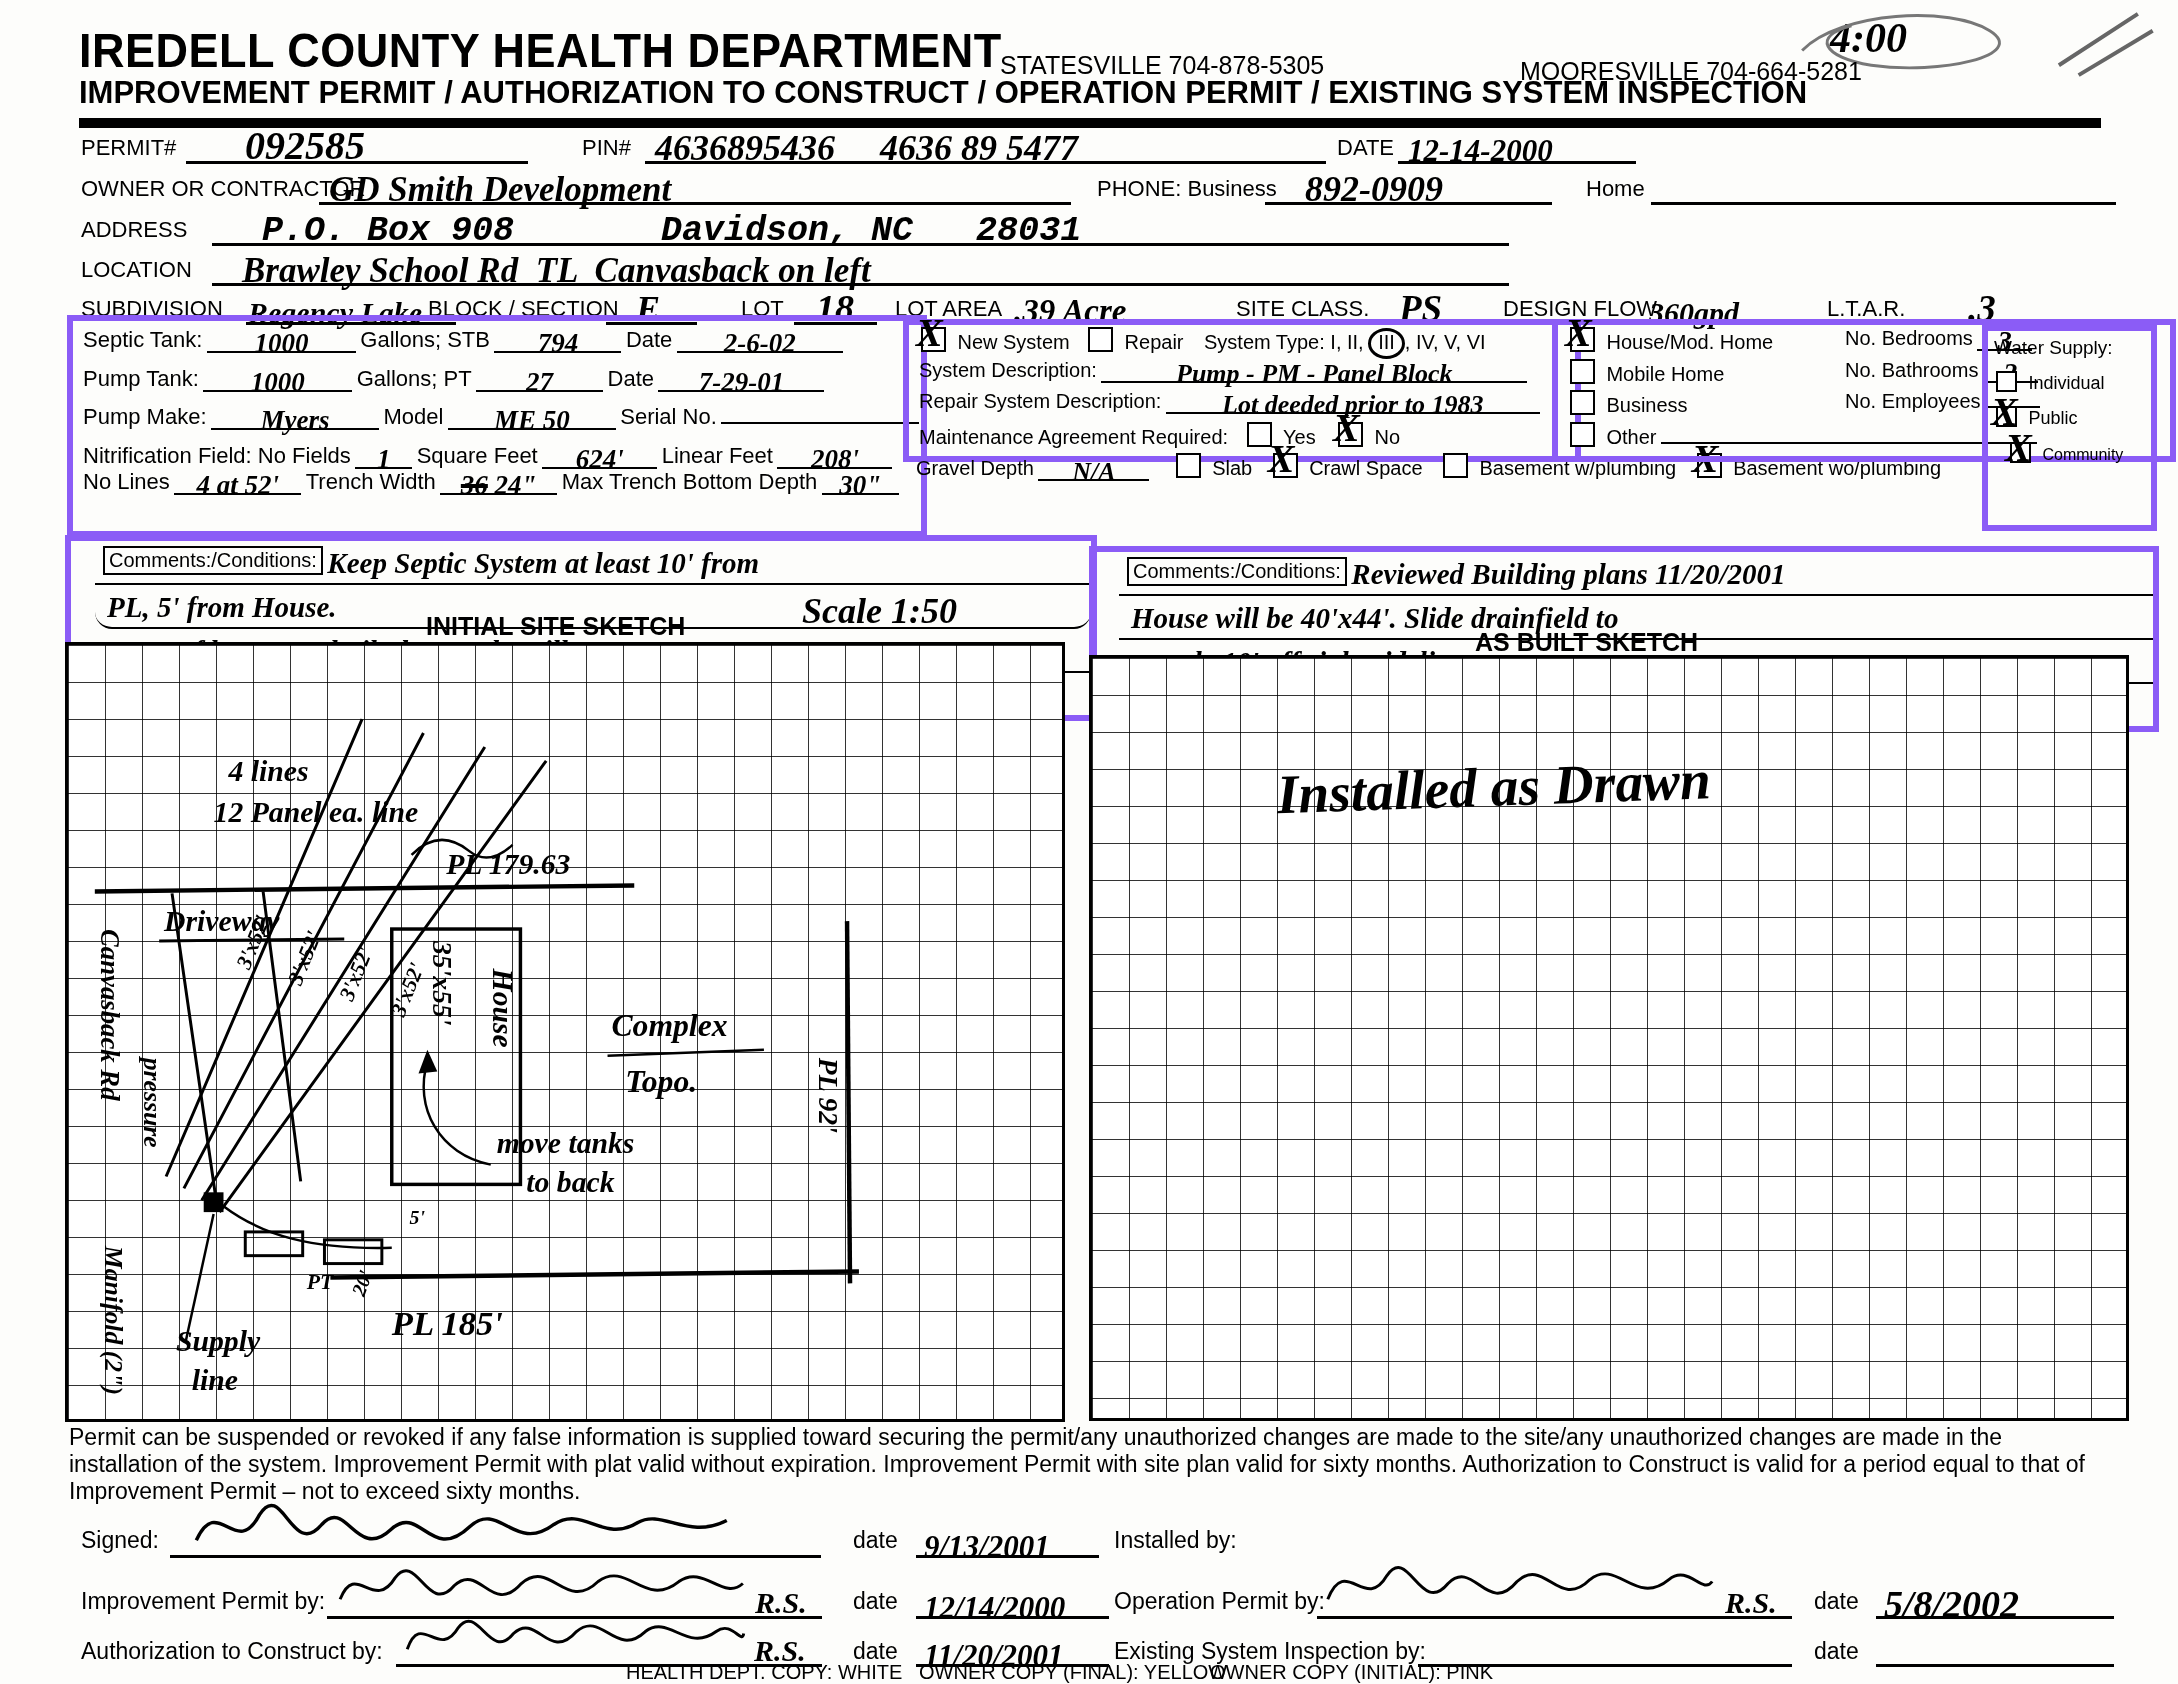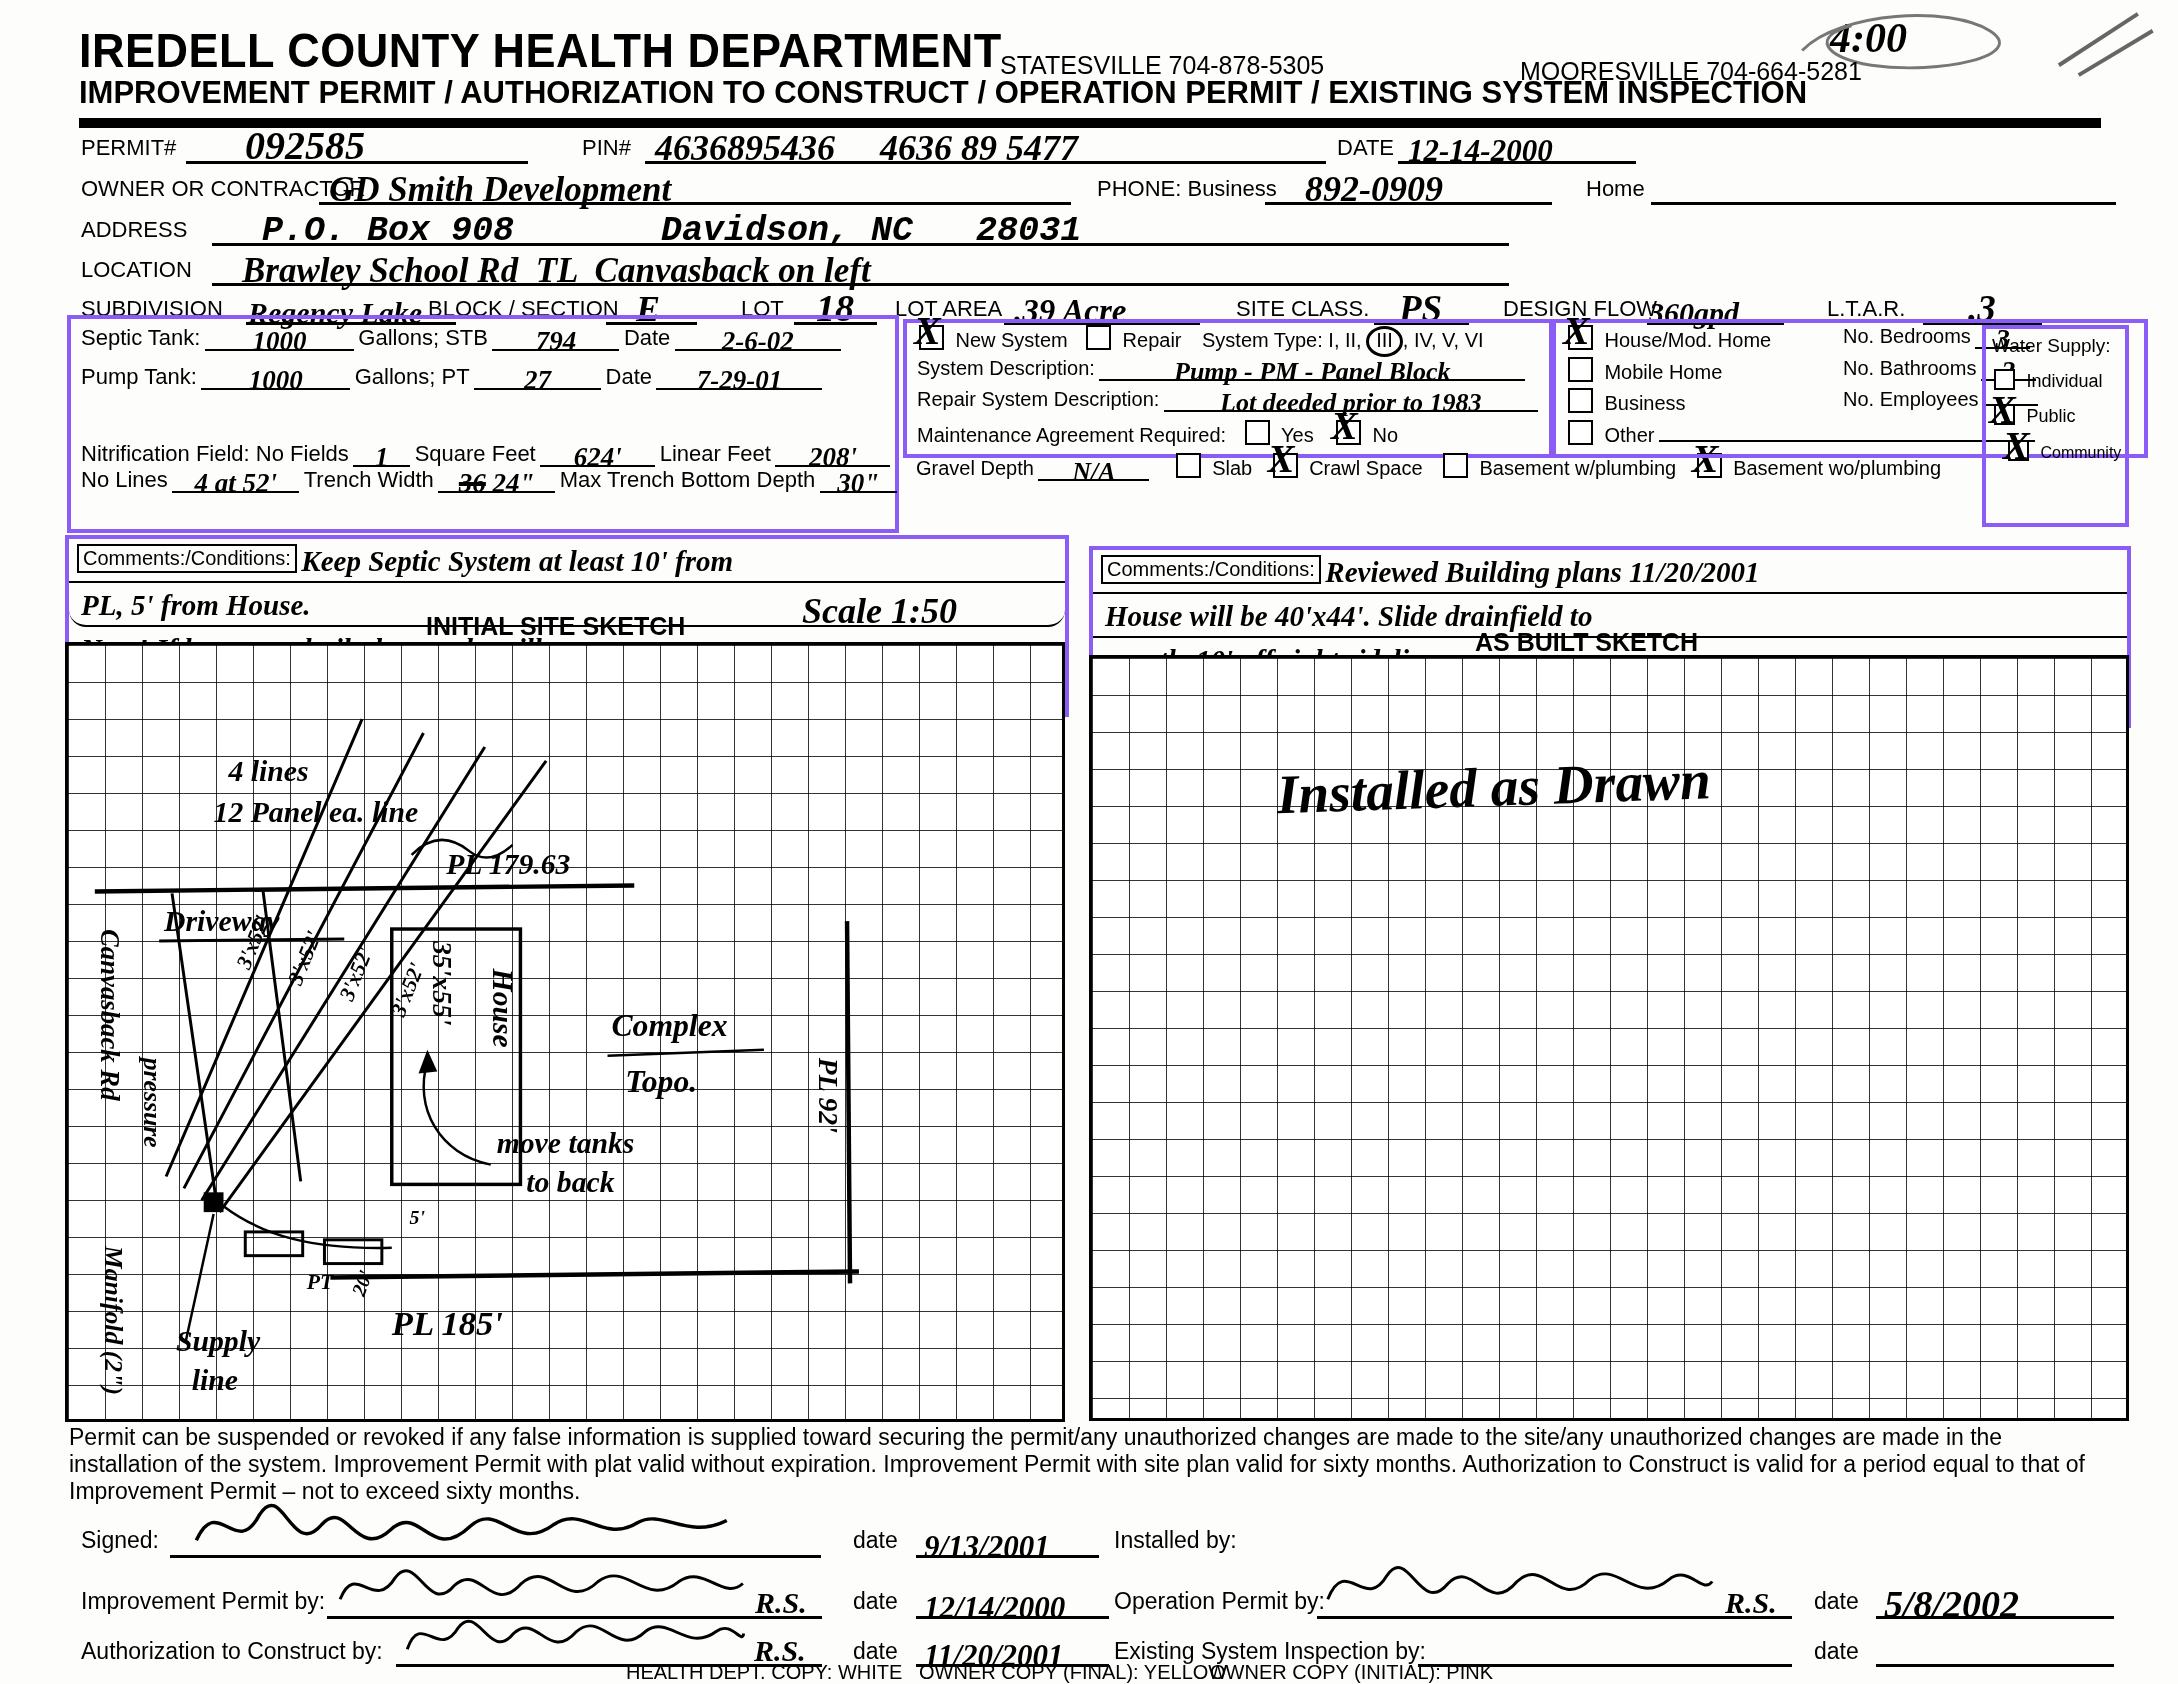--- a/index.html
+++ b/index.html
@@ -12,21 +12,21 @@
   .row{position:absolute;left:0;width:2178px;height:46px;}
   .u{position:absolute;border-bottom:3px solid #000;height:38px;}
   .u .hw{position:absolute;left:10px;bottom:-8px;font-size:32px;}
   .iu{display:inline-block;border-bottom:2.5px solid #000;text-align:center;vertical-align:baseline;}
   .iu .hw{position:relative;top:5px;font-size:27px;line-height:18px;}
   .cb{display:inline-block;width:21px;height:21px;border:2.5px solid #000;position:relative;
       vertical-align:-3px;margin:0 7px 0 2px;background:#fff;}
   .cb .mark{position:absolute;left:-7px;top:-16px;font-size:40px;line-height:1;
       font-family:"Liberation Serif",serif;font-style:italic;font-weight:700;}
   .circle3{display:inline-block;border:3px solid #000;border-radius:50%;padding:0 7px 2px 7px;}
-  .box{position:absolute;border:4px solid #8b5cf6;background:transparent;}
+  .box{position:absolute;border:6px solid #8b5cf6;background:transparent;padding-left:24px;}
   .brow{position:absolute;left:10px;right:10px;white-space:nowrap;}
   .grid{position:absolute;border:3px solid #000;background-color:#fff;
     background-image:linear-gradient(to right, rgba(0,0,0,.8) 1.3px, transparent 1.3px),
                      linear-gradient(to bottom, rgba(0,0,0,.8) 1.3px, transparent 1.3px);
     background-size:37px 37px;}
   .svgov{position:absolute;z-index:3;}
   .svghw{font-family:"Liberation Serif",serif;font-style:italic;font-weight:700;fill:#000;}
   .cmline{height:42px;border-bottom:2.5px solid #000;overflow:visible;white-space:nowrap;}
   .cmline .hw{font-size:29px;position:relative;top:6px;}
   .title{font-weight:900;font-size:45px;letter-spacing:0.5px;transform:scaleY(1.06);transform-origin:left top;white-space:nowrap;}
@@ -138,20 +138,28 @@
       <span class="lbl">Date</span>
       <span class="iu" style="width:166px;"><span class="hw">2-6-02</span></span>
     </div>
     <div class="brow" style="top:45px;">
       <span class="lbl">Pump Tank:</span>
       <span class="iu" style="width:149px;"><span class="hw">1000</span></span>
       <span class="lbl">Gallons;  PT</span>
       <span class="iu" style="width:127px;"><span class="hw">27</span></span>
       <span class="lbl">Date</span>
       <span class="iu" style="width:166px;"><span class="hw">7-29-01</span></span>
+    </div>
+    <div class="brow" style="top:83px;">
+      <span class="lbl">Pump Make:</span>
+      <span class="iu" style="width:168px;"><span class="hw">Myers</span></span>
+      <span class="lbl">Model</span>
+      <span class="iu" style="width:168px;"><span class="hw">ME 50</span></span>
+      <span class="lbl">Serial No.</span>
+      <span class="iu" style="width:198px;"></span>
     </div>
     <div class="brow" style="top:122px;">
       <span class="lbl">Nitrification Field: No Fields</span>
       <span class="iu" style="width:57px;"><span class="hw">1</span></span>
       <span class="lbl">Square Feet</span>
       <span class="iu" style="width:115px;"><span class="hw">624'</span></span>
       <span class="lbl">Linear Feet</span>
       <span class="iu" style="width:115px;"><span class="hw">208'</span></span>
     </div>
     <div class="brow" style="top:148px;">

